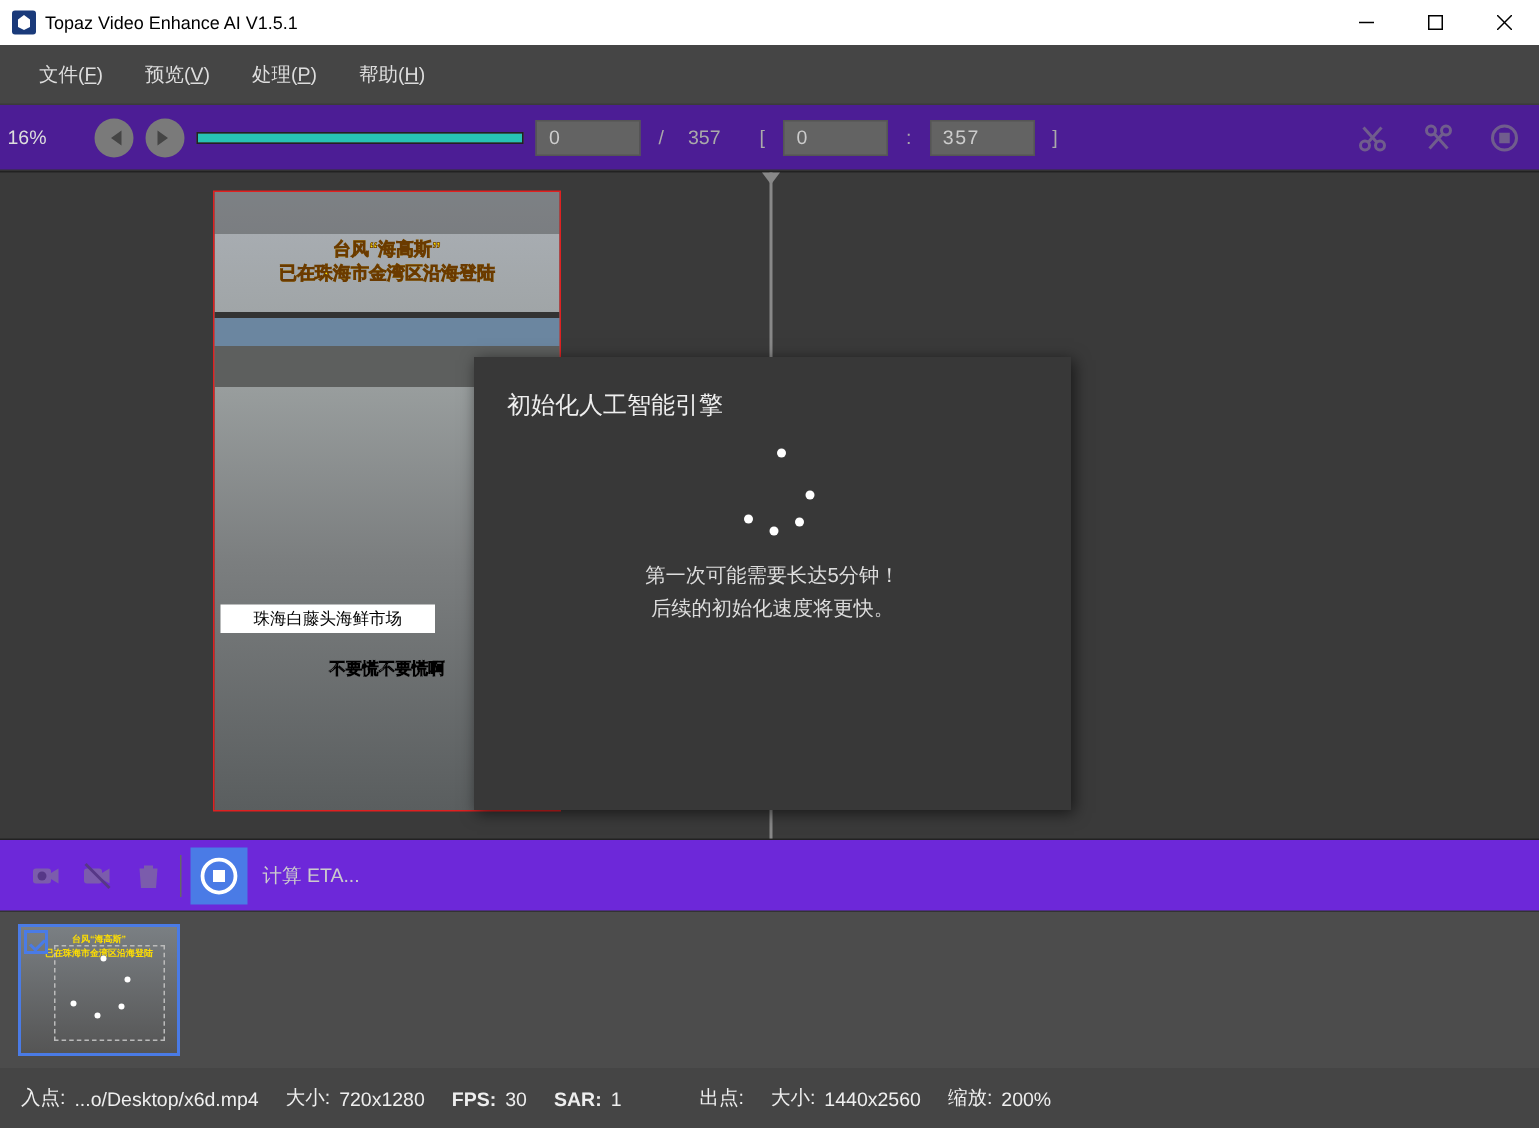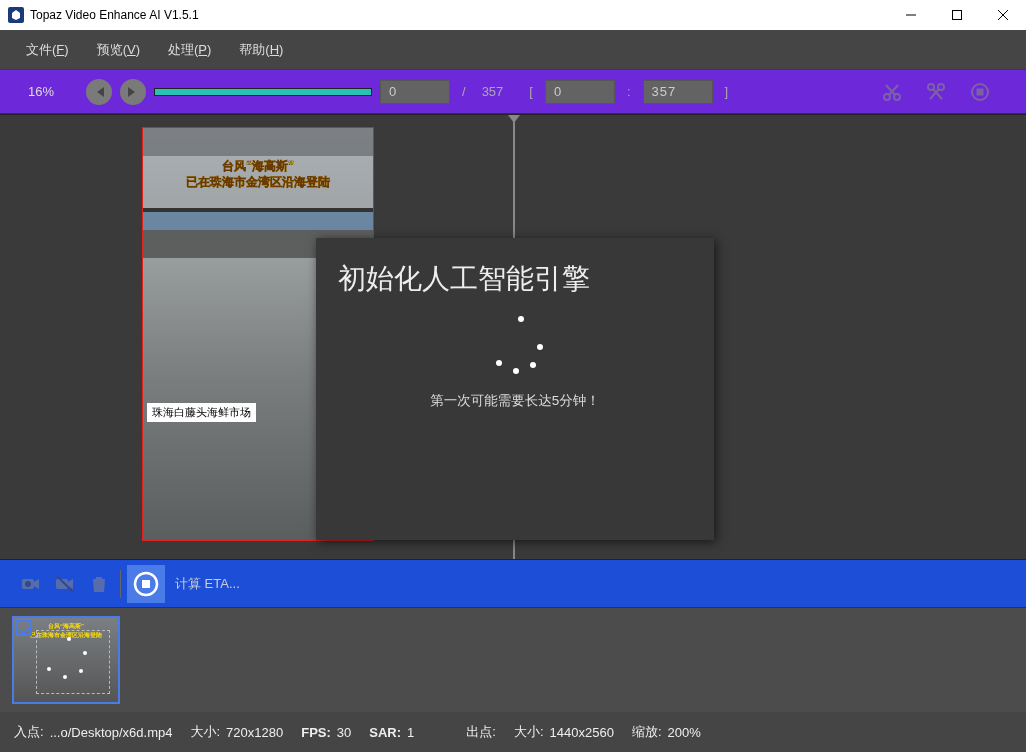--- a/index.html
+++ b/index.html
@@ -51,24 +51,24 @@
     color: #ddd;
     font-size: 13px;
     padding: 4px 14px;
     border-radius: 2px;
   }
   .menubar .item u { text-decoration: underline; }
 
   
   .toolbar {
     height: 44px;
-    background: #6d28d9;
+    background: #4c1d95;
     display: flex;
     align-items: center;
-    padding: 0 28px;
+    padding: 0 5px;
     gap: 8px;
     border-bottom: 1px solid #333;
   }
   .toolbar .zoom {
     color: #ddd; font-size: 13px;
     width: 50px;
   }
   .toolbar .iconbtn {
     width: 26px; height: 26px;
     border-radius: 50%;
@@ -156,21 +156,21 @@
     margin-top:18px;
     background: linear-gradient(#6b86a0, #6b86a0 40%, #5d5f5e 40%);
     border-top: 4px solid #333;
   }
   .preview .loc {
     position: absolute;
     left: 4px; top: 275px;
     background: #fff;
     color: #000;
     font-size: 11px;
-    padding: 2px 5px;
+    padding: 2px 22px;
   }
   .preview .sub {
     position:absolute;
     left:0; right:0; top:310px;
     text-align:center;
     color:#fff;
     font-size:11px;
     font-weight:bold;
     -webkit-text-stroke:0.4px #000;
   }
@@ -179,40 +179,40 @@
   .modal {
     position: absolute;
     left: 316px; top: 238px;
     width: 398px; height: 302px;
     background: #383838;
     box-shadow: 2px 2px 10px rgba(0,0,0,0.6);
     padding: 22px 22px;
     color: #ddd;
   }
   .modal h3 {
-    font-size: 28px;
+    font-size: 16px;
     font-weight: 400;
     color: #eee;
     margin-bottom: 18px;
   }
   .modal .spinner {
     position: relative;
     width: 70px; height: 70px;
     margin: 14px auto 4px auto;
   }
   .modal .spinner span {
     position: absolute; width: 6px; height: 6px; border-radius: 50%; background: #fff;
   }
   .modal p { font-size: 13.5px; color: #ddd; line-height: 22px; text-align: center; }
   .modal .gap { height: 16px; }
 
   
   .actionbar {
     height: 48px;
-    background: #1d4ed8;
+    background: #6d28d9;
     display: flex;
     align-items: center;
     padding: 0 16px;
     gap: 4px;
     border-bottom:1px solid #333;
   }
   .actionbar .abtn {
     width: 30px; height: 30px;
     display:flex; align-items:center; justify-content:center;
     color:#777;
@@ -368,35 +368,37 @@
 
 <div class="main">
   <div class="preview">
     <div class="hdr"></div>
     <div class="captions">
       <div>台风“海高斯”</div>
       <div>已在珠海市金湾区沿海登陆</div>
     </div>
     <div class="mid"></div>
     <div class="loc">珠海白藤头海鲜市场</div>
+    <div class="sub">不要慌不要慌啊</div>
   </div>
   <div class="divider"></div>
   <div class="divhandle"></div>
 </div>
 
 <div class="modal">
   <h3>初始化人工智能引擎</h3>
   <div class="spinner">
     <span style="left:38px; top:0px;"></span>
     <span style="left:57px; top:28px;"></span>
     <span style="left:50px; top:46px;"></span>
     <span style="left:33px; top:52px;"></span>
     <span style="left:16px; top:44px;"></span>
   </div>
   <p>第一次可能需要长达5分钟！</p>
+  <p>后续的初始化速度将更快。</p>
   <div class="gap"></div>
 </div>
 
 <div class="actionbar">
   <div class="abtn disabled">
     <svg viewBox="0 0 22 22">
         <rect x="2" y="6" width="12" height="10" rx="2" fill="#888"></rect>
         <path d="M14 9 L19 6 V16 L14 13 Z" fill="#888"></path>
         <circle cx="8" cy="11" r="3" fill="#454545"></circle>
       </svg>

